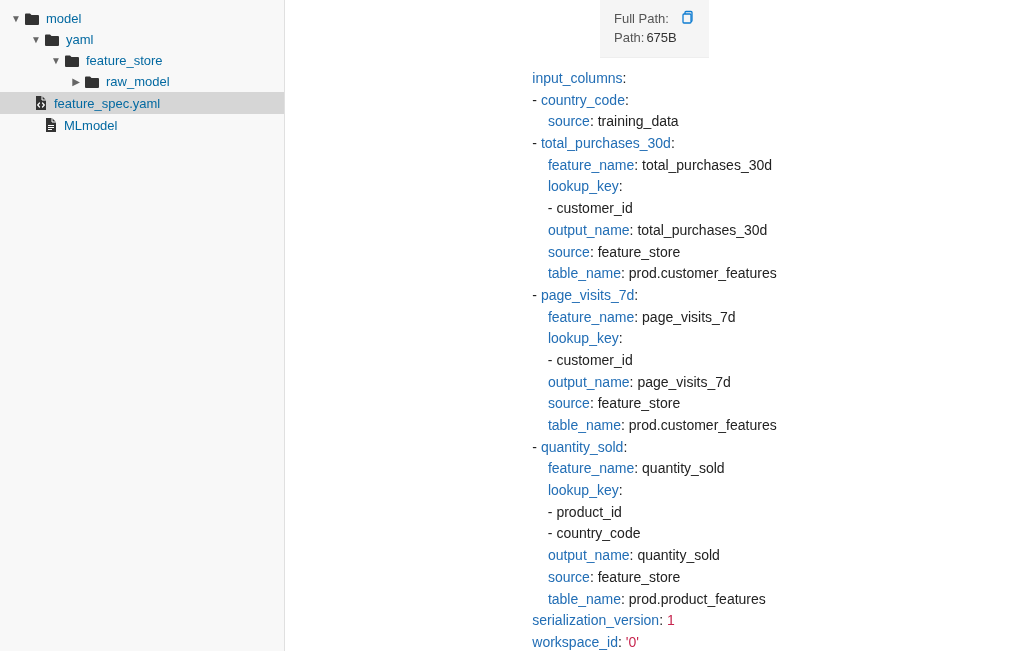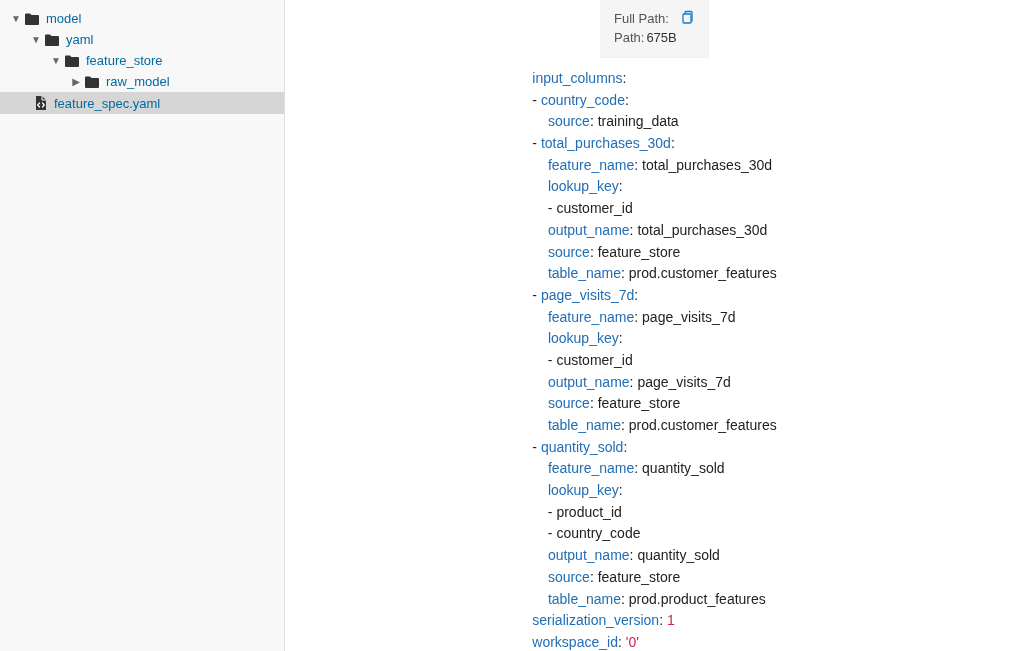--- a/index.html
+++ b/index.html
@@ -152,20 +152,33 @@
       <span class="caret"></span>
       <span class="icon">
         <svg width="14" height="16" viewBox="0 0 14 16">
           <path d="M2 1 h6 l4 4 v10 H2 Z" fill="#333"></path>
           <path d="M8 1 v4 h4" fill="none" stroke="#fff" stroke-width="1"></path>
           <path d="M5.5 8 l-1.8 2 l1.8 2 M8.5 8 l1.8 2 l-1.8 2" fill="none" stroke="#fff" stroke-width="1.2" stroke-linecap="round" stroke-linejoin="round"></path>
         </svg>
       </span>
       <span class="label">feature_spec.yaml</span>
     </div>
+    <div class="tree-item indent-1">
+      <span class="caret"></span>
+      <span class="icon">
+        <svg width="14" height="16" viewBox="0 0 14 16">
+          <path d="M2 1 h6 l4 4 v10 H2 Z" fill="#333"></path>
+          <path d="M8 1 v4 h4" fill="none" stroke="#fff" stroke-width="1"></path>
+          <rect x="4" y="8" width="6" height="1" fill="#fff"></rect>
+          <rect x="4" y="10" width="6" height="1" fill="#fff"></rect>
+          <rect x="4" y="12" width="4" height="1" fill="#fff"></rect>
+        </svg>
+      </span>
+      <span class="label">MLmodel</span>
+    </div>
   </div>
 
 <div class="main">
   <div class="header-bar">
     <div class="header-row">
       <span class="header-label">Full Path:</span>
       <span class="copy-btn">
         <svg width="16" height="16" viewBox="0 0 16 16">
           <rect x="4" y="4" width="8" height="9" rx="1" fill="none" stroke="#0e7cd1" stroke-width="1.3"></rect>
           <path d="M6 4 V2.5 a1 1 0 0 1 1 -1 h5 a1 1 0 0 1 1 1 v8 a1 1 0 0 1 -1 1 H12" fill="none" stroke="#0e7cd1" stroke-width="1.3"></path>

